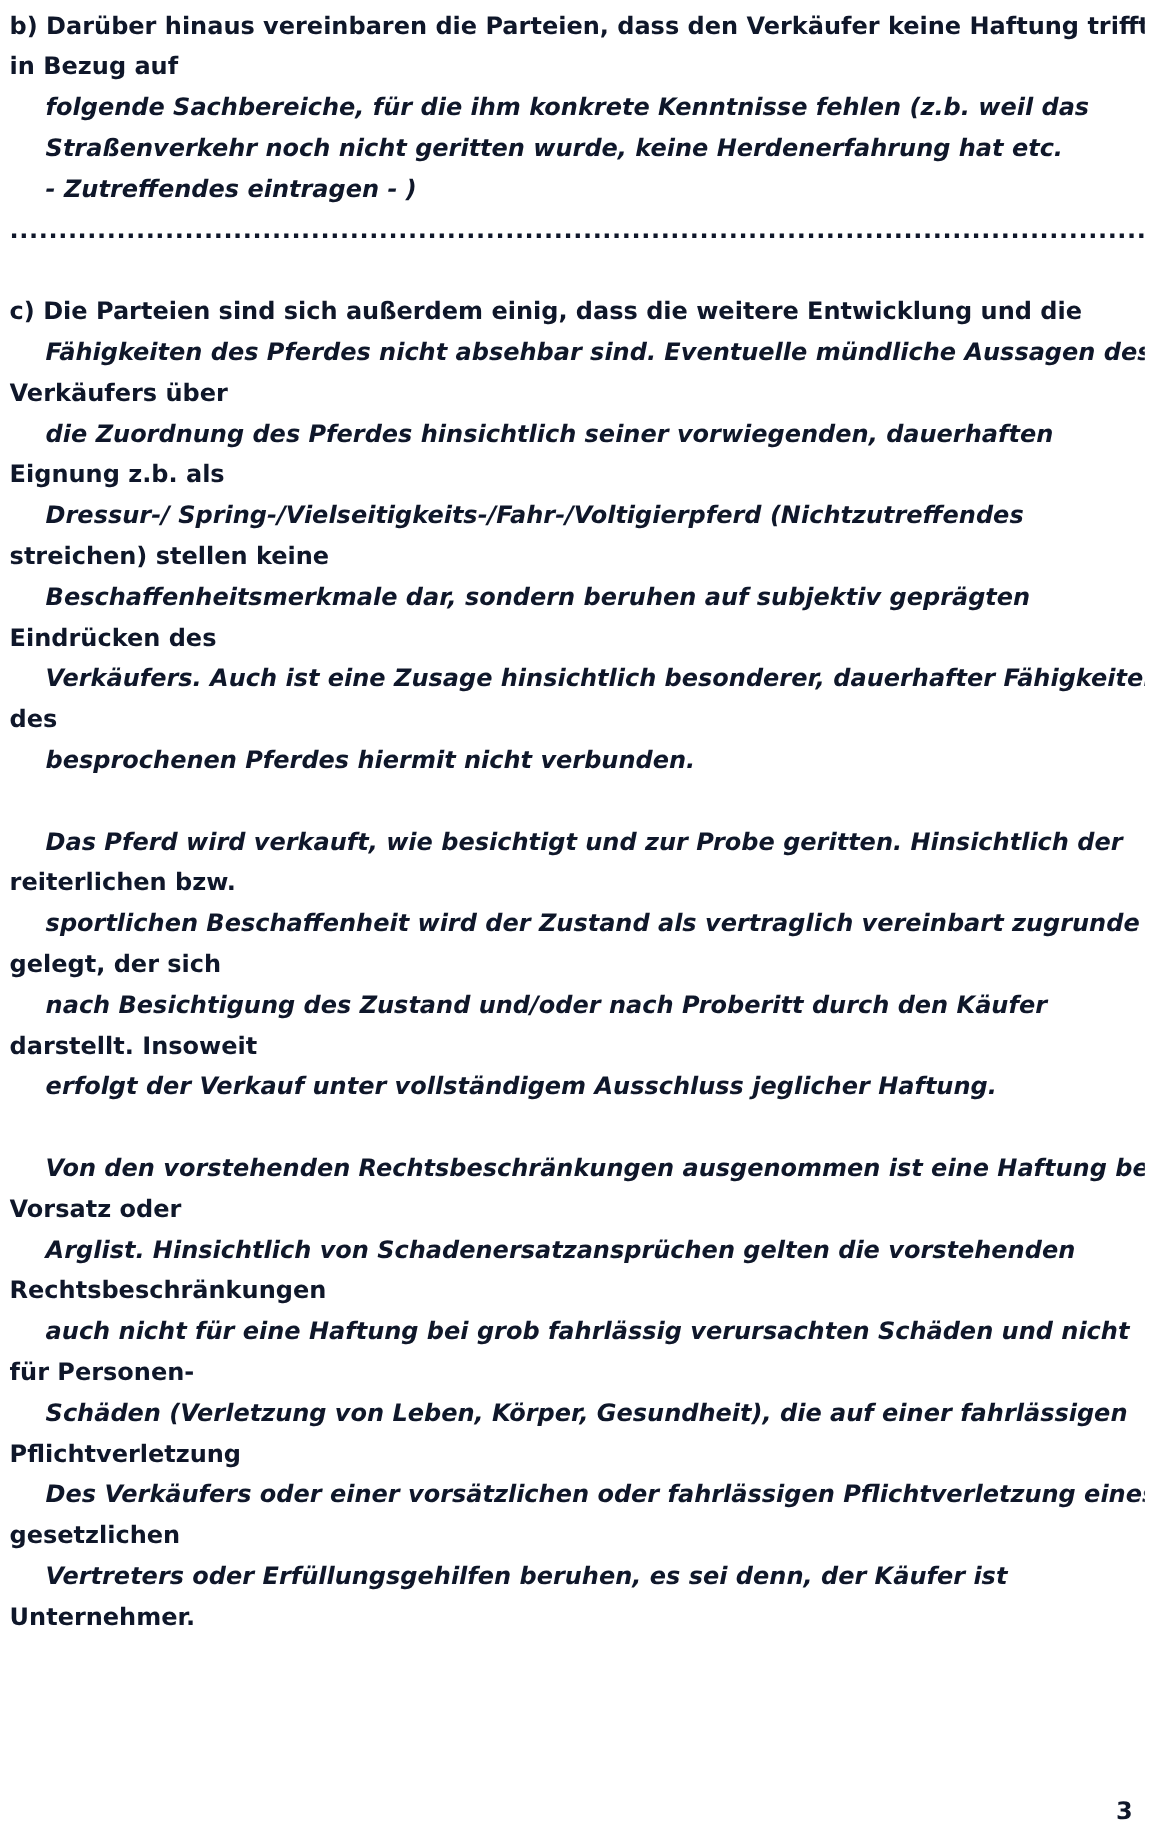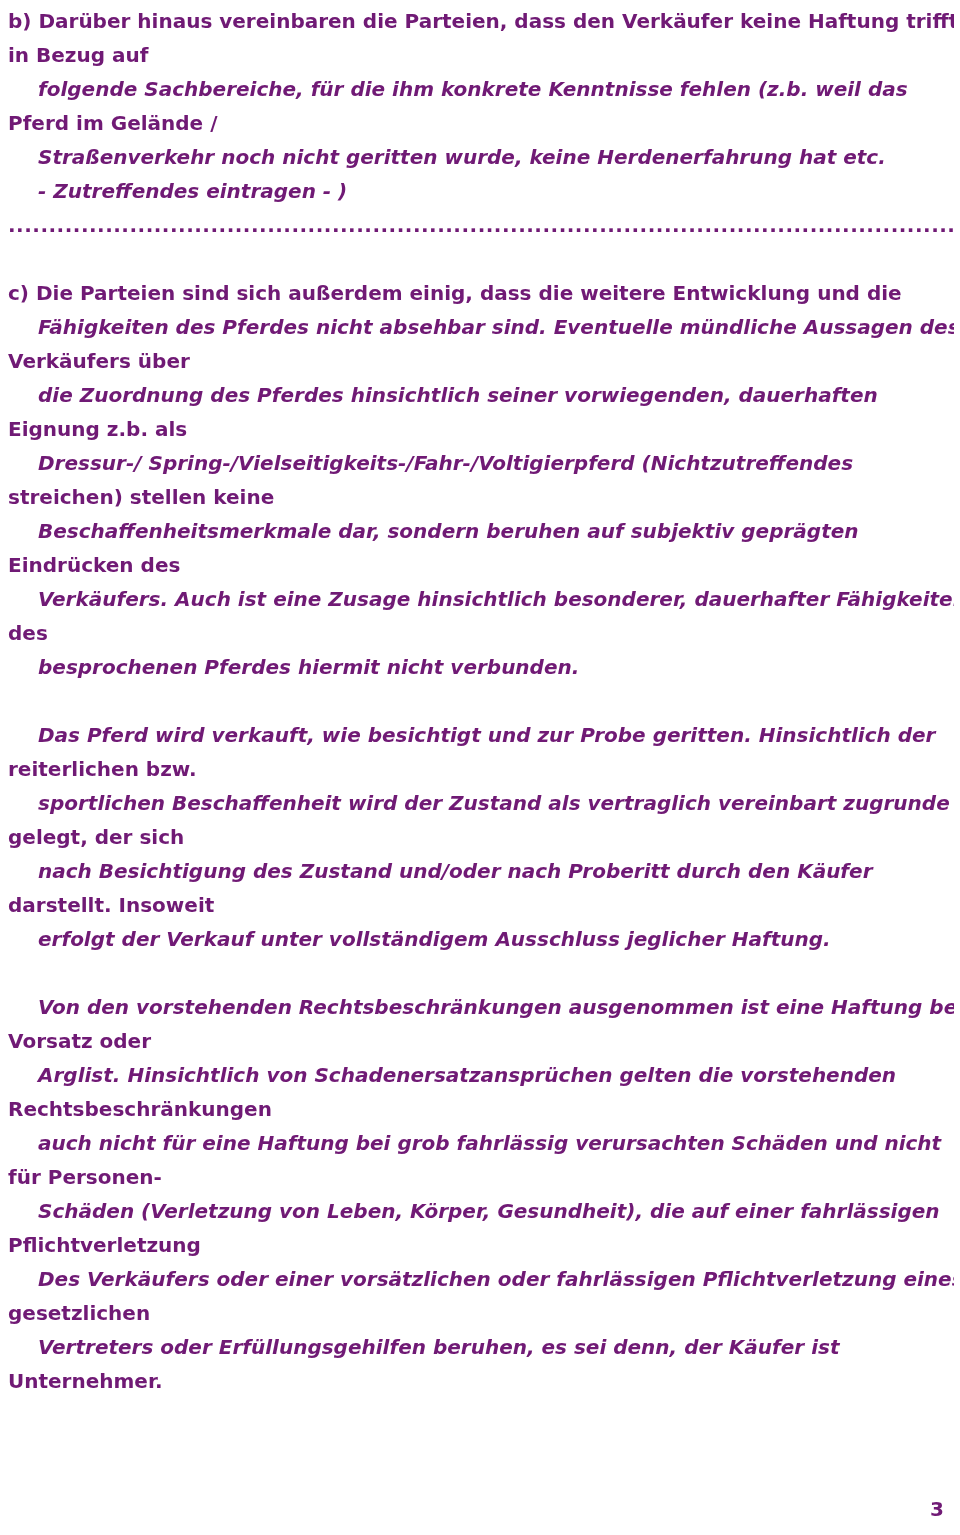--- a/index.html
+++ b/index.html
@@ -5,21 +5,21 @@
   * { margin: 0; padding: 0; box-sizing: border-box; }
   html, body { background: #ffffff; }
   .page {
     position: relative;
     width: 960px;
     height: 1535px;
     background: #ffffff;
     overflow: hidden;
     font-family: "DejaVu Sans", sans-serif;
     font-weight: 700;
-    color: #701a75;
+    color: #0f172a;
   }
   .doc-body {
     padding: 4px 6px 0 8px;
   }
   .line {
     font-size: 20px;
     line-height: 34px;
     white-space: nowrap;
     overflow: hidden;
     min-height: 34px;
@@ -39,21 +39,20 @@
   }
 </style>
 </head>
 <body>
 
 <div class="page">
   <div class="doc-body" id="doc-body">
       <div class="line">b) Darüber hinaus vereinbaren die Parteien, dass den Verkäufer keine Haftung trifft</div>
       <div class="line">in Bezug auf</div>
       <div class="line indent">folgende Sachbereiche, für die ihm konkrete Kenntnisse fehlen (z.b. weil das</div>
-      <div class="line">Pferd im Gelände /</div>
       <div class="line indent">Straßenverkehr noch nicht geritten wurde, keine Herdenerfahrung hat etc.</div>
       <div class="line indent">- Zutreffendes eintragen - )</div>
       <div class="line dots">............................................................................................................................................</div>
       <div class="line blank"></div>
       <div class="line">c) Die Parteien sind sich außerdem einig, dass die weitere Entwicklung und die</div>
       <div class="line indent">Fähigkeiten des Pferdes nicht absehbar sind. Eventuelle mündliche Aussagen des</div>
       <div class="line">Verkäufers über</div>
       <div class="line indent">die Zuordnung des Pferdes hinsichtlich seiner vorwiegenden, dauerhaften</div>
       <div class="line">Eignung z.b. als</div>
       <div class="line indent">Dressur-/ Spring-/Vielseitigkeits-/Fahr-/Voltigierpferd (Nichtzutreffendes</div>

